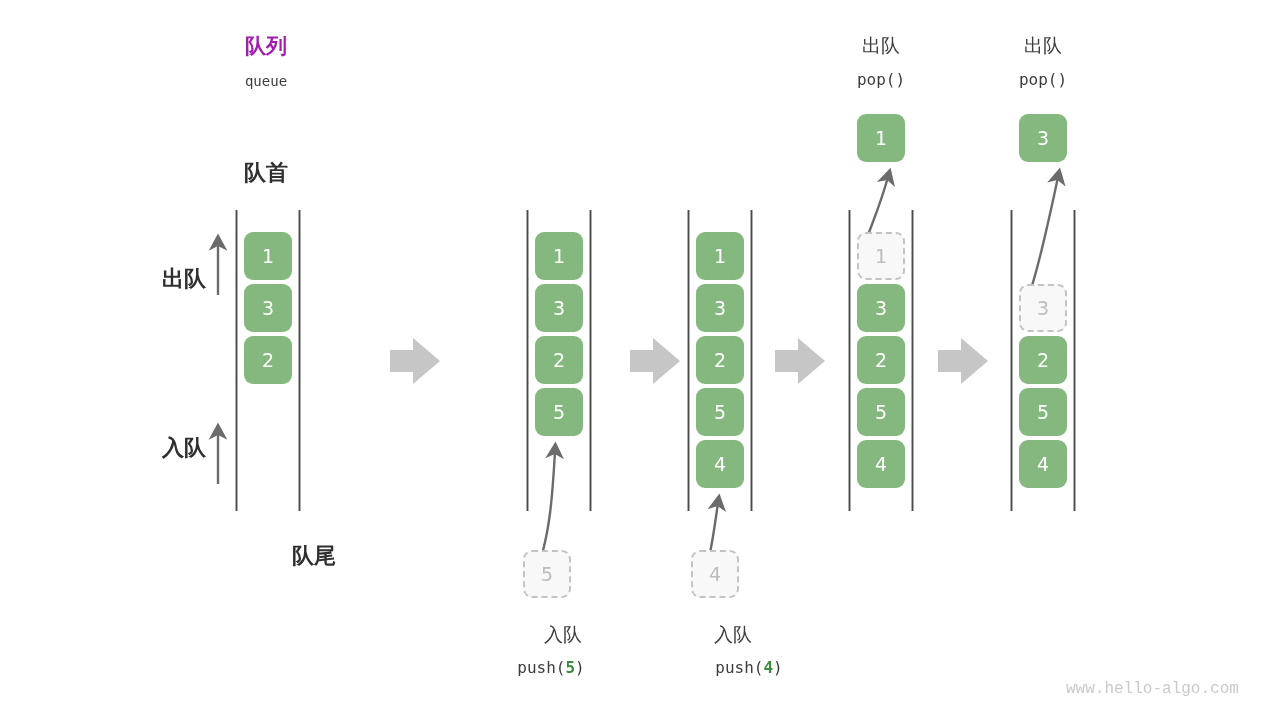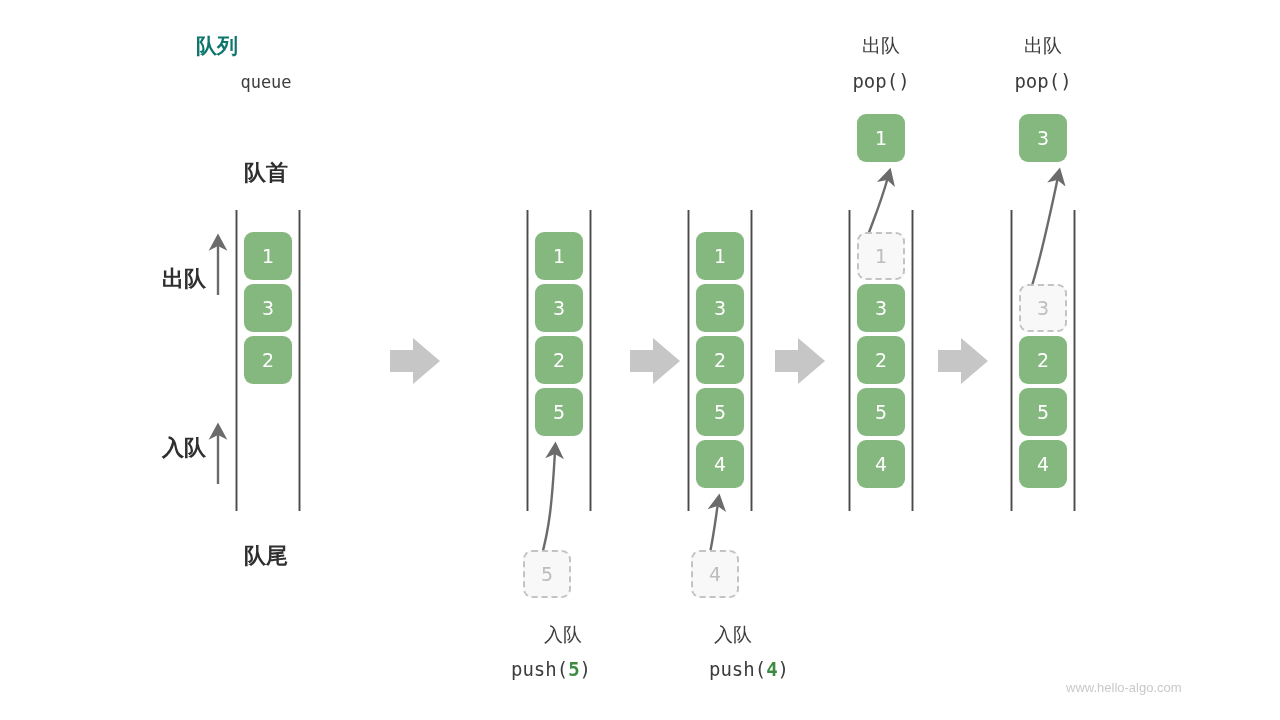--- a/index.html
+++ b/index.html
@@ -25,27 +25,28 @@
     width: 1280px;
     height: 720px;
   }
   .abs { position: absolute; }
 
   
   .title-cn {
     font-family: "DejaVu Sans", "Liberation Sans", sans-serif;
     font-weight: bold;
     font-size: 21px;
-    color: #0f766e;
+    color: #a21caf;
+    text-align: center;
     white-space: nowrap;
     line-height: 1;
   }
   .title-en {
     font-family: "DejaVu Sans Mono", "Liberation Mono", monospace;
-    font-size: 17px;
+    font-size: 14px;
     color: #3d3d3d;
     text-align: center;
     white-space: nowrap;
     line-height: 1;
   }
   .label-bold {
     font-family: "DejaVu Sans", "Liberation Sans", sans-serif;
     font-weight: bold;
     font-size: 22px;
     color: #2f2f2f;
@@ -56,30 +57,30 @@
   .op-cn {
     font-family: "DejaVu Sans", "Liberation Sans", sans-serif;
     font-size: 19px;
     color: #3d3d3d;
     text-align: center;
     white-space: nowrap;
     line-height: 1;
   }
   .op-code {
     font-family: "DejaVu Sans Mono", "Liberation Mono", monospace;
-    font-size: 19px;
+    font-size: 16px;
     color: #3d3d3d;
     text-align: center;
     white-space: nowrap;
     line-height: 1;
   }
   .op-code .arg { color: #3c8b40; font-weight: bold; }
   .watermark {
-    font-family: Liberation Sans, sans-serif;
-    font-size: 13px;
+    font-family: Liberation Mono, monospace;
+    font-size: 16px;
     color: #c9c9c9;
     white-space: nowrap;
     line-height: 1;
   }
 
   
   .cell {
     width: 48px;
     height: 48px;
     border-radius: 9px;
@@ -164,21 +165,21 @@
     </g>
     <g>
       <path d="M938,350 L961,350 L961,338 L988,361 L961,384 L961,372 L938,372 Z" fill="#c6c6c6"></path>
     </g>
   </svg>
 
   <div class="abs title-cn" style="left:196px; top:36px; width:140px;">队列</div>
   <div class="abs title-en" style="left:196px; top:74px; width:140px;">queue</div>
 
   <div class="abs label-bold" style="left:196px; top:162px; width:140px;">队首</div>
-  <div class="abs label-bold" style="left:196px; top:545px; width:140px;">队尾</div>
+  <div class="abs label-bold" style="left:196px; top:545px; width:140px;text-align:right;">队尾</div>
 
   <div class="abs label-bold" style="left:148px; top:268px; width:58px; text-align:right;">出队</div>
   <div class="abs label-bold" style="left:148px; top:437px; width:58px; text-align:right;">入队</div>
 
   <div class="abs" style="left:244px; top:232px;">
     <div class="cell filled">1</div>
     <div class="cell filled" style="margin-top:4px;">3</div>
     <div class="cell filled" style="margin-top:4px;">2</div>
   </div>
 

